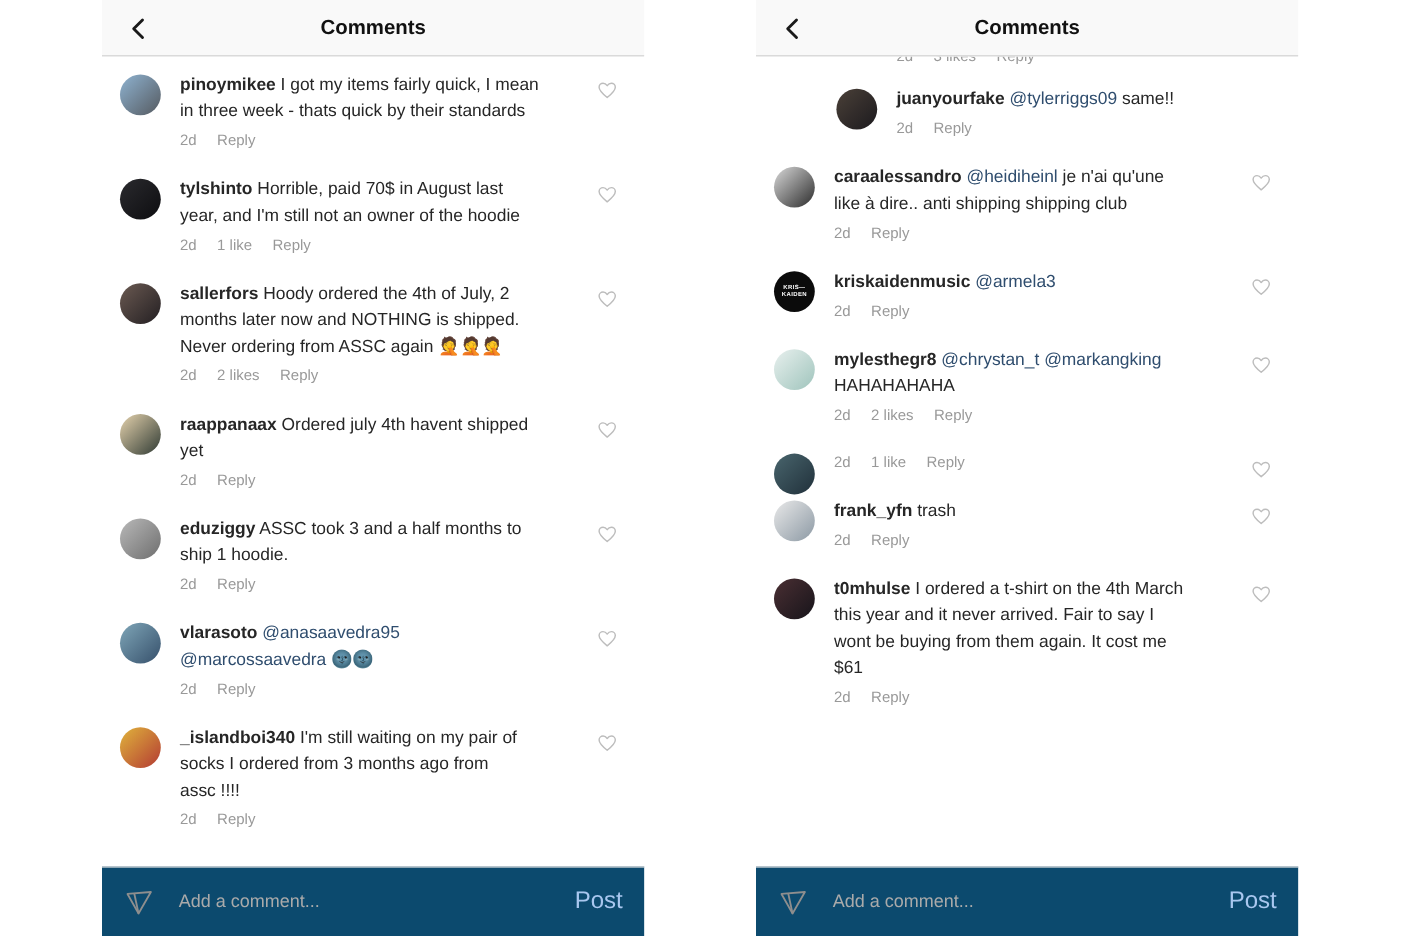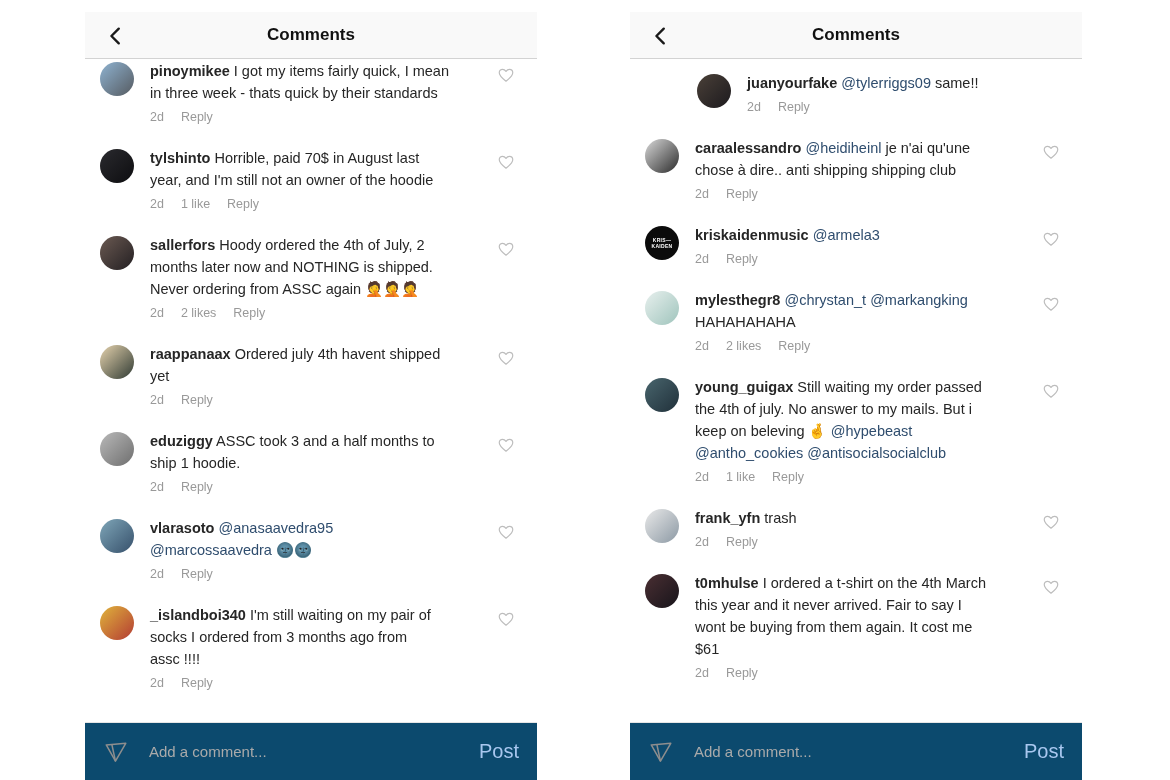--- a/index.html
+++ b/index.html
@@ -5,21 +5,21 @@
   :root{
     --text:#262626; --meta:#999999; --mention:#2F4D6E; --post:#A9C7EF;
     --ph:#AAAAAA; --hbg:#F9F9F9; --hbr:#D3D3D3; --heart:#BDBDBD;
   }
   *{margin:0;padding:0;box-sizing:border-box;}
   html,body{width:1170px;height:780px;background:#ffffff;overflow:hidden;
     font-family:"Liberation Sans","DejaVu Sans",sans-serif;color:var(--text);}
   .screen{position:absolute;top:0;width:452px;height:780px;background:#fff;overflow:hidden;}
   #screen-left{left:85px;} #screen-right{left:630px;}
 
-  .hdr{position:absolute;top:12px;left:0;right:0;height:47px;background:var(--hbg);
+  .hdr{position:absolute;top:0;left:0;right:0;height:47px;background:var(--hbg);
     border-bottom:1px solid var(--hbr);display:flex;align-items:center;justify-content:center;z-index:5;}
   .hdr h1{font-size:17px;font-weight:bold;color:#111;}
   .back{position:absolute;left:14px;top:8px;width:34px;height:32px;background:none;border:none;
     display:flex;align-items:center;justify-content:center;cursor:pointer;}
 
   .list{position:absolute;top:47px;bottom:58px;left:0;right:0;overflow:hidden;padding:13px 0 0 0;z-index:1;}
   .comment{position:relative;padding:0 46px 0 15px;margin-bottom:21px;}
   .comment.indent{margin-left:52px;}
   .comment.clipped{margin-top:-26px;margin-bottom:16px;}
   .avatar{position:absolute;left:15px;top:2px;width:34px;height:34px;border-radius:50%;
@@ -196,21 +196,21 @@
           <div class="cmeta">
             <span>2d</span>
             <span>Reply</span>
           </div>
         </div>
       </div>
       <div class="comment">
         <div class="avatar" style="background: linear-gradient(135deg, rgb(217, 217, 217), rgb(43, 43, 43));"></div>
         <div class="cbody">
           <div class="ctext"><span class="uname">caraalessandro</span> <span class="mention">@heidiheinl</span><span> je n'ai qu'une
-chose à dire.. anti shipping shipping club</span></div>
+like à dire.. anti shipping shipping club</span></div>
           <div class="cmeta">
             <span>2d</span>
             <span>Reply</span>
           </div>
         </div>
         <div class="heart"><svg width="18" height="18" viewBox="0 0 24 24" fill="none" stroke="#BDBDBD" stroke-width="1.6" stroke-linejoin="round" stroke-linecap="round">
             <path d="M12 20.3 C6 15.5 3 12.3 3 8.9 C3 6.3 5 4.5 7.4 4.5 C9.2 4.5 10.8 5.5 12 7.2 C13.2 5.5 14.8 4.5 16.6 4.5 C19 4.5 21 6.3 21 8.9 C21 12.3 18 15.5 12 20.3 Z"></path>
           </svg></div>
       </div>
       <div class="comment">
@@ -240,24 +240,20 @@
             <span>Reply</span>
           </div>
         </div>
         <div class="heart"><svg width="18" height="18" viewBox="0 0 24 24" fill="none" stroke="#BDBDBD" stroke-width="1.6" stroke-linejoin="round" stroke-linecap="round">
             <path d="M12 20.3 C6 15.5 3 12.3 3 8.9 C3 6.3 5 4.5 7.4 4.5 C9.2 4.5 10.8 5.5 12 7.2 C13.2 5.5 14.8 4.5 16.6 4.5 C19 4.5 21 6.3 21 8.9 C21 12.3 18 15.5 12 20.3 Z"></path>
           </svg></div>
       </div>
       <div class="comment">
         <div class="avatar" style="background: linear-gradient(135deg, rgb(73, 101, 109), rgb(32, 48, 58));"></div>
         <div class="cbody">
-          <div class="ctext"><span class="uname">young_guigax</span> <span>Still waiting my order passed
-the 4th of july. No answer to my mails. But i
-keep on beleving 🤞 </span><span class="mention">@hypebeast</span><span>
-</span><span class="mention">@antho_cookies</span><span> </span><span class="mention">@antisocialsocialclub</span></div>
           <div class="cmeta">
             <span>2d</span>
             <span>1 like</span>
             <span>Reply</span>
           </div>
         </div>
         <div class="heart"><svg width="18" height="18" viewBox="0 0 24 24" fill="none" stroke="#BDBDBD" stroke-width="1.6" stroke-linejoin="round" stroke-linecap="round">
             <path d="M12 20.3 C6 15.5 3 12.3 3 8.9 C3 6.3 5 4.5 7.4 4.5 C9.2 4.5 10.8 5.5 12 7.2 C13.2 5.5 14.8 4.5 16.6 4.5 C19 4.5 21 6.3 21 8.9 C21 12.3 18 15.5 12 20.3 Z"></path>
           </svg></div>
       </div>

